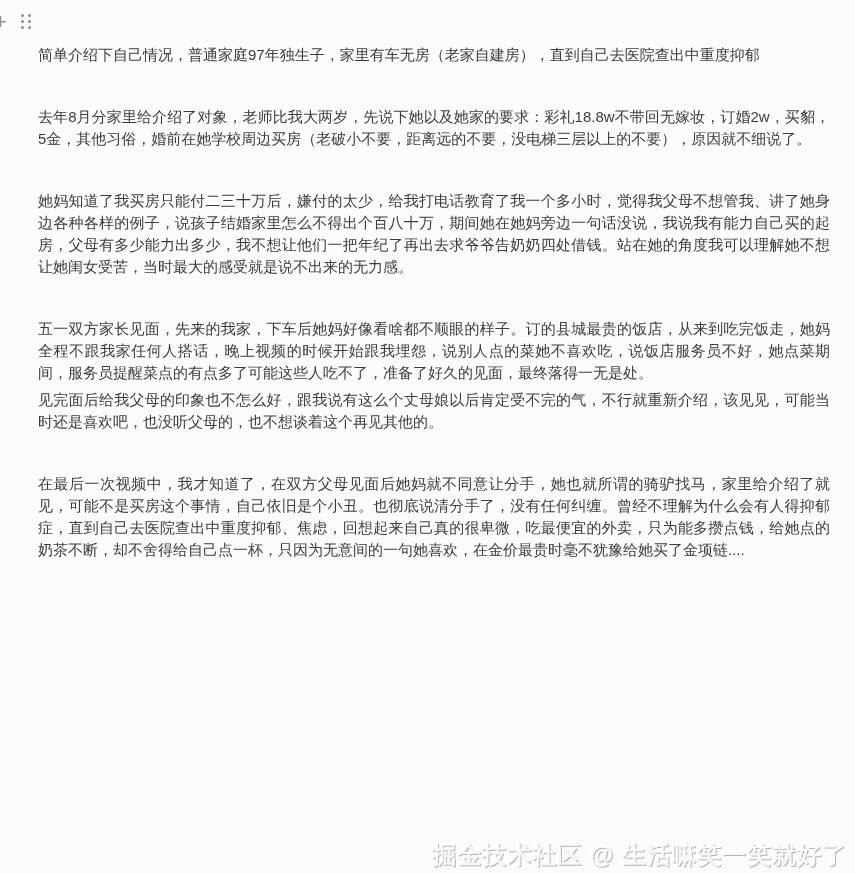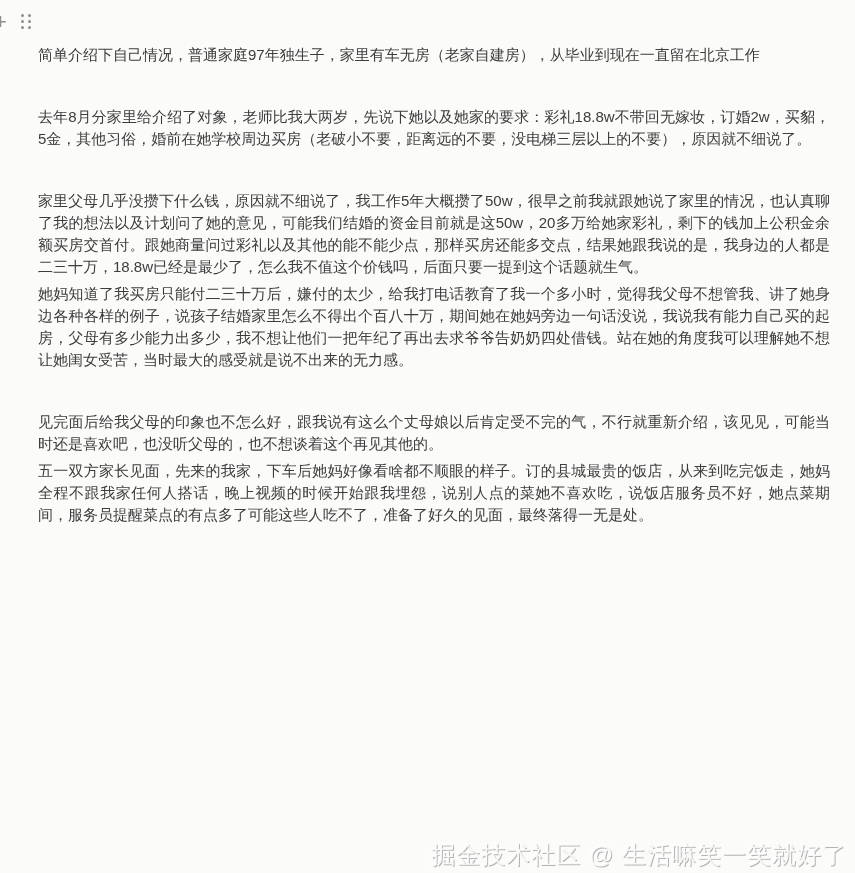--- a/index.html
+++ b/index.html
@@ -68,21 +68,21 @@
   .doc section { margin: 0 0 40px 0; }
   .doc p { margin: 0 0 5px 0; }
   .doc p:last-child { margin-bottom: 0; }
 
   
   .watermark {
     position: absolute;
     right: 8px;
     bottom: 2px;
     font-size: 24px;
-    font-weight: normal;
+    font-weight: bold;
     letter-spacing: 1px;
     color: #f9f9f8;
     text-shadow: 1px 1px 0 #b5b5b5, -1px -1px 0 #ffffff;
     white-space: nowrap;
     user-select: none;
     pointer-events: none;
   }
 </style>
 </head>
 <body>
@@ -94,28 +94,30 @@
       <i></i>
       <i></i>
       <i></i>
       <i></i>
       <i></i>
   </span>
 </div>
 
 <div class="doc">
   <section>
-    <p>简单介绍下自己情况，普通家庭97年独生子，家里有车无房（老家自建房），从毕业到现在一直留在北京工作</p>
+    <p>简单介绍下自己情况，普通家庭97年独生子，家里有车无房（老家自建房），直到自己去医院查出中重度抑郁</p>
   </section>
   <section>
     <p>去年8月分家里给介绍了对象，老师比我大两岁，先说下她以及她家的要求：彩礼18.8w不带回无嫁妆，订婚2w，买貂，5金，其他习俗，婚前在她学校周边买房（老破小不要，距离远的不要，没电梯三层以上的不要），原因就不细说了。</p>
   </section>
   <section>
-    <p>家里父母几乎没攒下什么钱，原因就不细说了，我工作5年大概攒了50w，很早之前我就跟她说了家里的情况，也认真聊了我的想法以及计划问了她的意见，可能我们结婚的资金目前就是这50w，20多万给她家彩礼，剩下的钱加上公积金余额买房交首付。跟她商量问过彩礼以及其他的能不能少点，那样买房还能多交点，结果她跟我说的是，我身边的人都是二三十万，18.8w已经是最少了，怎么我不值这个价钱吗，后面只要一提到这个话题就生气。</p>
     <p>她妈知道了我买房只能付二三十万后，嫌付的太少，给我打电话教育了我一个多小时，觉得我父母不想管我、讲了她身边各种各样的例子，说孩子结婚家里怎么不得出个百八十万，期间她在她妈旁边一句话没说，我说我有能力自己买的起房，父母有多少能力出多少，我不想让他们一把年纪了再出去求爷爷告奶奶四处借钱。站在她的角度我可以理解她不想让她闺女受苦，当时最大的感受就是说不出来的无力感。</p>
   </section>
   <section>
+    <p>五一双方家长见面，先来的我家，下车后她妈好像看啥都不顺眼的样子。订的县城最贵的饭店，从来到吃完饭走，她妈全程不跟我家任何人搭话，晚上视频的时候开始跟我埋怨，说别人点的菜她不喜欢吃，说饭店服务员不好，她点菜期间，服务员提醒菜点的有点多了可能这些人吃不了，准备了好久的见面，最终落得一无是处。</p>
     <p>见完面后给我父母的印象也不怎么好，跟我说有这么个丈母娘以后肯定受不完的气，不行就重新介绍，该见见，可能当时还是喜欢吧，也没听父母的，也不想谈着这个再见其他的。</p>
-    <p>五一双方家长见面，先来的我家，下车后她妈好像看啥都不顺眼的样子。订的县城最贵的饭店，从来到吃完饭走，她妈全程不跟我家任何人搭话，晚上视频的时候开始跟我埋怨，说别人点的菜她不喜欢吃，说饭店服务员不好，她点菜期间，服务员提醒菜点的有点多了可能这些人吃不了，准备了好久的见面，最终落得一无是处。</p>
+  </section>
+  <section>
+    <p>在最后一次视频中，我才知道了，在双方父母见面后她妈就不同意让分手，她也就所谓的骑驴找马，家里给介绍了就见，可能不是买房这个事情，自己依旧是个小丑。也彻底说清分手了，没有任何纠缠。曾经不理解为什么会有人得抑郁症，直到自己去医院查出中重度抑郁、焦虑，回想起来自己真的很卑微，吃最便宜的外卖，只为能多攒点钱，给她点的奶茶不断，却不舍得给自己点一杯，只因为无意间的一句她喜欢，在金价最贵时毫不犹豫给她买了金项链....</p>
   </section>
 </div>
 
 <div class="watermark">掘金技术社区 @ 生活嘛笑一笑就好了</div>
 
 </body></html>

